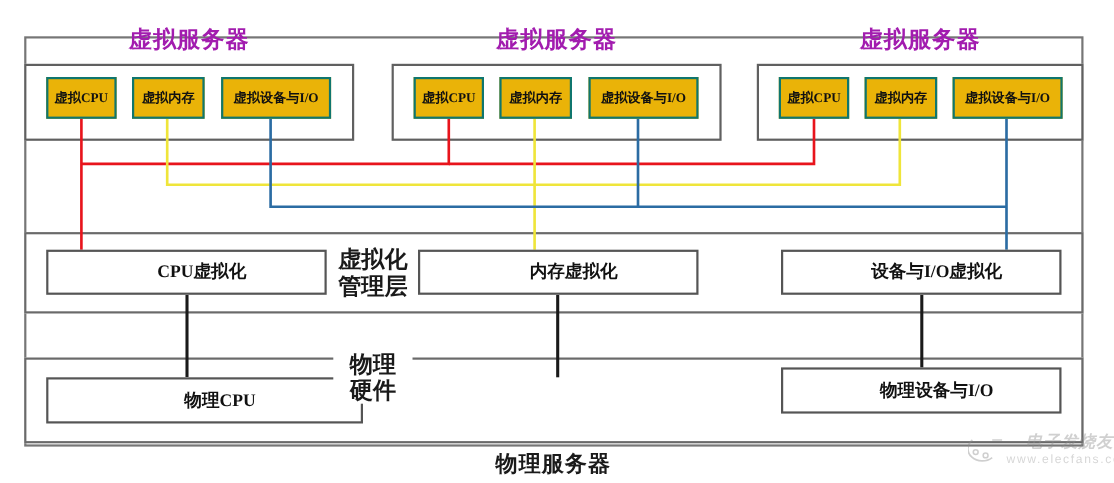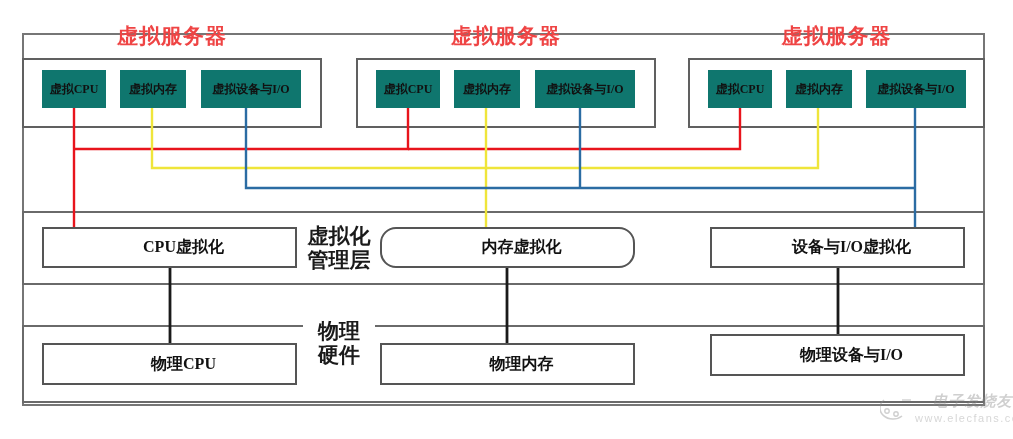--- a/index.html
+++ b/index.html
@@ -24,36 +24,36 @@
     width: 1013px;
     height: 439px;
     pointer-events: none;
     z-index: 2;
   }
   .vm-title {
     position: absolute;
     text-align: center;
     font-size: 21px;
     font-weight: bold;
-    color: #ef4444;
+    color: #a21caf;
     letter-spacing: 1px;
     white-space: nowrap;
     z-index: 3;
   }
   .vm-panel {
     position: absolute;
     border: 2px solid #606060;
     background: #ffffff;
     box-sizing: border-box;
     z-index: 1;
   }
   .res-box {
     position: absolute;
-    border: 4px solid #0f766e;
-    background: #0f766e;
+    border: 2px solid #0f766e;
+    background: #eab308;
     box-sizing: border-box;
     display: flex;
     align-items: center;
     justify-content: center;
     font-size: 12px;
     font-weight: bold;
     color: #111111;
     white-space: nowrap;
     z-index: 4;
   }
@@ -164,32 +164,32 @@
   <div class="res-box" style="left:708px; top:70px; width:64px; height:38px;">虚拟CPU</div>
   <div class="res-box" style="left:786px; top:70px; width:66px; height:38px;">虚拟内存</div>
   <div class="res-box" style="left:866px; top:70px; width:100px; height:38px;">虚拟设备与I/O</div>
 
   <div class="layer-panel" style="left:22px; top:211px; width:963px; height:74px;"></div>
   <div class="layer-box" style="left:42px; top:227px; width:255px; height:41px;">CPU虚拟化</div>
   <div class="side-label" style="left:301px; top:224px; width:76px;">
     <span>虚拟化</span>
     <span>管理层</span>
   </div>
-  <div class="layer-box" style="left:380px; top:227px; width:255px; height:41px;border-radius:16px;">内存虚拟化</div>
+  <div class="layer-box" style="left:380px; top:227px; width:255px; height:41px;">内存虚拟化</div>
   <div class="layer-box" style="left:710px; top:227px; width:255px; height:41px;">设备与I/O虚拟化</div>
 
   <div class="layer-panel" style="left:22px; top:325px; width:963px; height:78px;"></div>
-  <div class="layer-box" style="left:42px; top:343px; width:255px; height:42px;">物理CPU</div>
+  <div class="layer-box" style="left:42px; top:343px; width:288px; height:42px;">物理CPU</div>
   <div class="side-label" style="left:303px; top:319px; width:72px;">
     <span>物理</span>
     <span>硬件</span>
   </div>
-  <div class="layer-box" style="left:380px; top:343px; width:255px; height:42px;">物理内存</div>
   <div class="layer-box" style="left:710px; top:334px; width:255px; height:42px;">物理设备与I/O</div>
 
+  <div class="bottom-caption" style="left:403px; top:408px; width:200px;">物理服务器</div>
 
   <svg id="wires" viewBox="0 0 1013 439" xmlns="http://www.w3.org/2000/svg">
 
     <g stroke="#e8141c" stroke-width="2.4" fill="none">
       <path d="M 74,108 L 74,265"></path>
       <path d="M 408,108 L 408,149 L 74,149"></path>
       <path d="M 740,108 L 740,149 L 408,149"></path>
     </g>
 
     <g stroke="#efe53a" stroke-width="2.4" fill="none">

